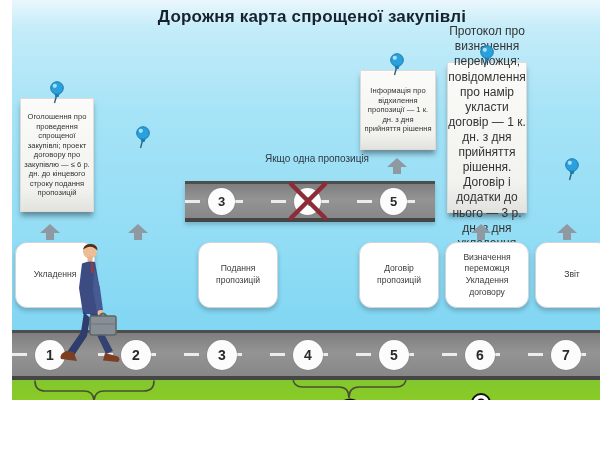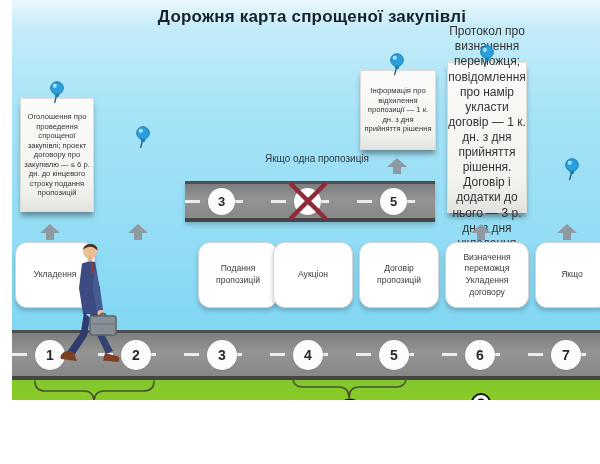--- a/index.html
+++ b/index.html
@@ -154,35 +154,32 @@
       <path d="M10 0 L20 9 L14 9 L14 16 L6 16 L6 9 L0 9 Z" fill="#8f99a1"></path>
     </svg>
 
   <div class="stage" style="left:3px">
       <span class="stage-label">Укладення</span>
     </div>
   <div class="stage" style="left:186px">
       <span class="stage-label">Подання
 пропозицій</span>
     </div>
-  <div class="stage" style="left:261px">
-      <span class="stage-label">Аукціон</span>
-    </div>
   <div class="stage" style="left:347px">
       <span class="stage-label">Договір
 пропозицій</span>
     </div>
   <div class="stage" style="left:433px;width:84px">
       <span class="stage-label">Визначення
 переможця
 Укладення
 договору</span>
     </div>
   <div class="stage" style="left:523px;width:74px">
-      <span class="stage-label">Якщо</span>
+      <span class="stage-label">Звіт</span>
     </div>
 
   <svg class="overlay" style="left:45px;top:240px" width="66" height="130" viewBox="0 0 66 130">
     <circle cx="33" cy="11.5" r="7" fill="#edbd95"></circle>
     <path d="M26,9.5 Q27.5,3.5 34,4 Q40.5,4.5 40.5,10.5 Q36,5.5 31,7 Q28,8 26,9.5 Z" fill="#4e2f1a"></path>
     <rect x="30.5" y="16.5" width="5" height="6" fill="#e5b28c"></rect>
     <path d="M32.5,22 L36.5,22 L35,31 Z" fill="#f5f5f5"></path>
     <path d="M25,23.5 Q32,20.5 38,22 L43,50 L41,74 L26,74 L22,48 Z" fill="#3c4c82"></path>
     <path d="M34,23 L36,23 L36.5,33 L34,33 Z" fill="#a23a30"></path>
     <path d="M27,72 L24,92 L10,112 L16,117 L30,96 L33,78 Z" fill="#2e3c6e"></path>

